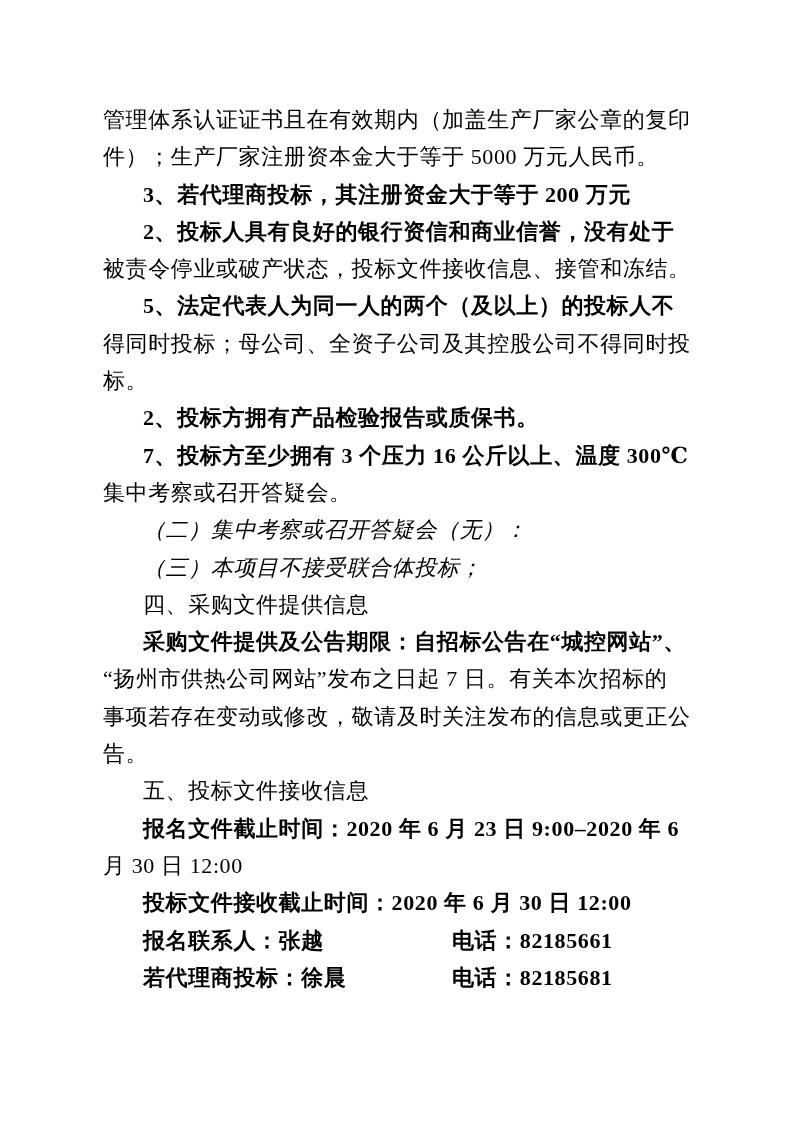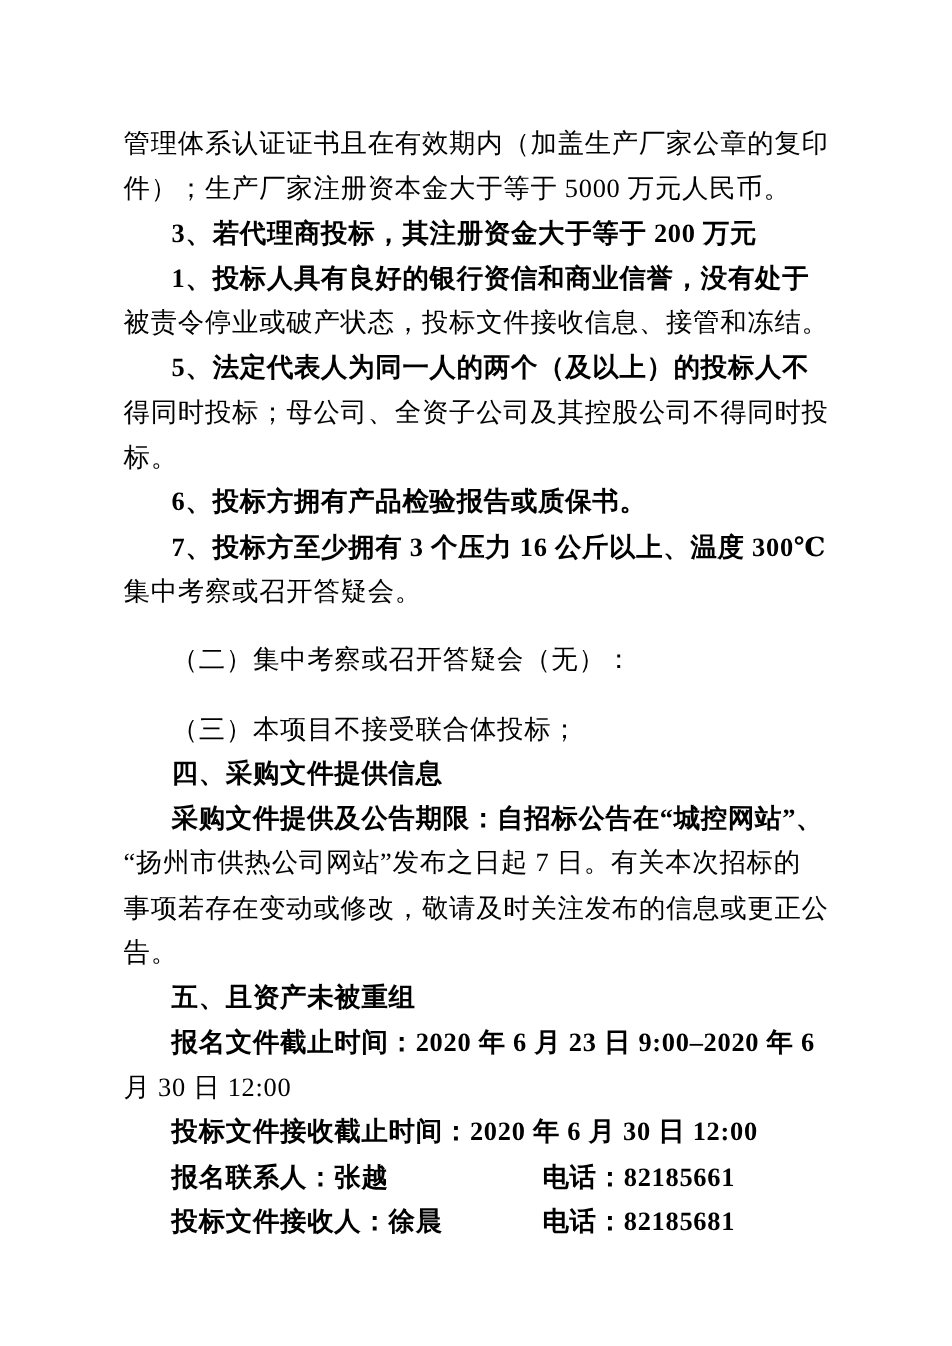--- a/index.html
+++ b/index.html
@@ -30,65 +30,65 @@
     position: relative;
     height: 37.3px;
     white-space: nowrap;
   }
   .indent {
     padding-left: 40px;
     font-weight: bold;
   }
   .heading {
     font-family: "Liberation Sans", "DejaVu Sans", sans-serif;
-    font-weight: bold;
+    font-weight: normal;
   }
   .kaiti {
+    font-style: italic;
     font-weight: 500;
-    margin-top: 20px;
   }
   .contact-phone {
     position: absolute;
     left: 349px;
     top: 0;
   }
 </style>
 </head>
 <body>
 
 <div class="page">
   <div class="doc">
 
     <div class="line">管理体系认证证书且在有效期内（加盖生产厂家公章的复印</div>
     <div class="line">件）；生产厂家注册资本金大于等于 5000 万元人民币。</div>
     <div class="line indent">3、若代理商投标，其注册资金大于等于 200  万元</div>
-    <div class="line indent">1、投标人具有良好的银行资信和商业信誉，没有处于</div>
+    <div class="line indent">2、投标人具有良好的银行资信和商业信誉，没有处于</div>
     <div class="line">被责令停业或破产状态，投标文件接收信息、接管和冻结。</div>
     <div class="line indent">5、法定代表人为同一人的两个（及以上）的投标人不</div>
     <div class="line">得同时投标；母公司、全资子公司及其控股公司不得同时投</div>
     <div class="line">标。</div>
-    <div class="line indent">6、投标方拥有产品检验报告或质保书。</div>
+    <div class="line indent">2、投标方拥有产品检验报告或质保书。</div>
     <div class="line indent">7、投标方至少拥有 3 个压力 16 公斤以上、温度 300℃</div>
     <div class="line">集中考察或召开答疑会。</div>
     <div class="line indent kaiti">（二）集中考察或召开答疑会（无）：</div>
     <div class="line indent kaiti">（三）本项目不接受联合体投标；</div>
     <div class="line indent heading">四、采购文件提供信息</div>
     <div class="line indent">采购文件提供及公告期限：自招标公告在“城控网站”、</div>
     <div class="line">“扬州市供热公司网站”发布之日起 7 日。有关本次招标的</div>
     <div class="line">事项若存在变动或修改，敬请及时关注发布的信息或更正公</div>
     <div class="line">告。</div>
-    <div class="line indent heading">五、且资产未被重组</div>
+    <div class="line indent heading">五、投标文件接收信息</div>
     <div class="line indent">报名文件截止时间：2020 年 6 月 23  日 9:00–2020 年 6</div>
     <div class="line">月  30  日 12:00</div>
     <div class="line indent">投标文件接收截止时间：2020 年 6 月 30  日 12:00</div>
 
     <div class="line indent">
       <span>报名联系人：张越</span>
       <span class="contact-phone">电话：82185661</span>
     </div>
 
     <div class="line indent">
-      <span>投标文件接收人：徐晨</span>
+      <span>若代理商投标：徐晨</span>
       <span class="contact-phone">电话：82185681</span>
     </div>
 
   </div>
 </div>
 
 </body></html>

